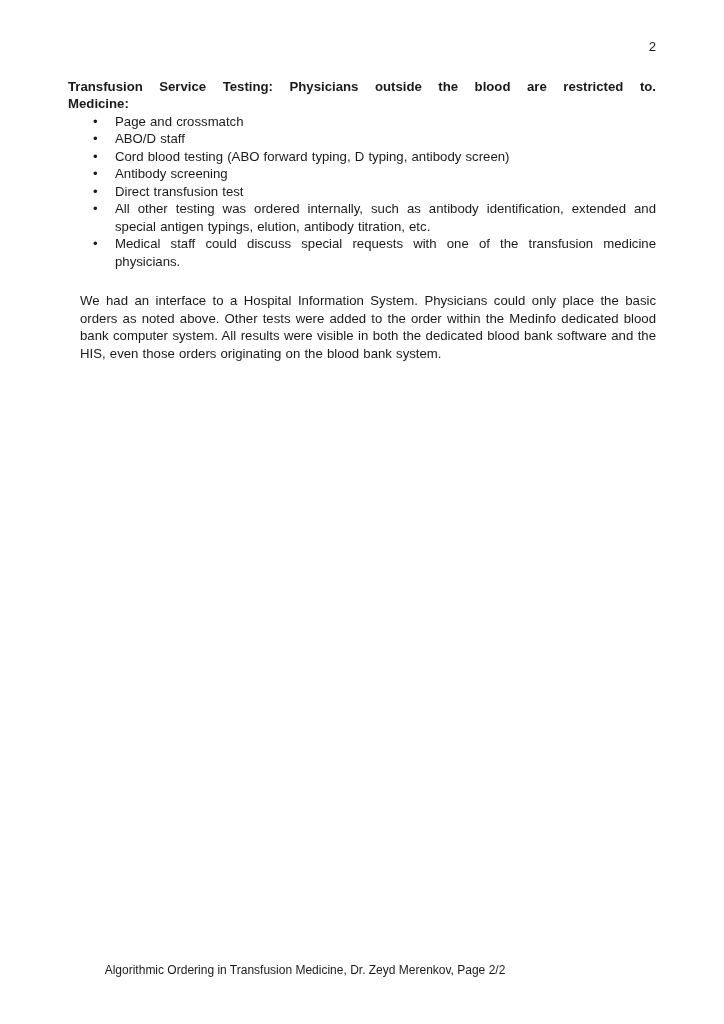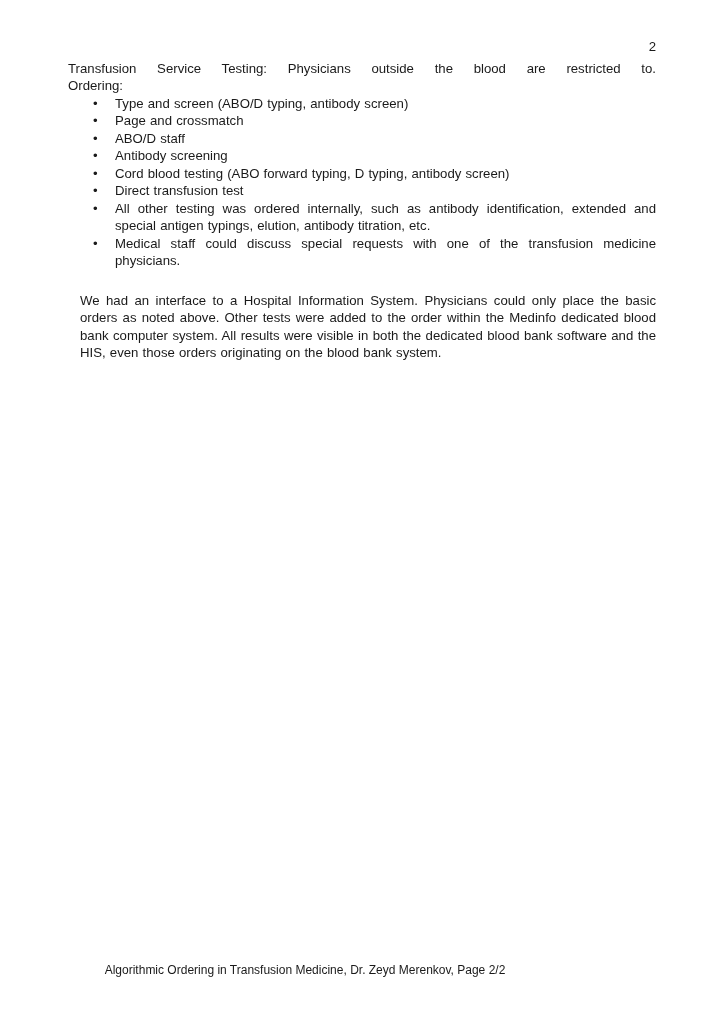--- a/index.html
+++ b/index.html
@@ -23,22 +23,22 @@
     width: 588px;
     font-size: 13.2px;
     line-height: 17.5px;
     word-spacing: 0.5px;
   }
   .page-number {
     text-align: right;
     line-height: 17.5px;
   }
   .heading {
-    font-weight: normal;
-    margin-top: 4px;
+    font-weight: bold;
+    margin-top: 22px;
   }
   .heading .h-line1 {
     display: block;
     text-align: justify;
     text-align-last: justify;
   }
   .heading .h-line2 {
     display: block;
   }
   ul.bullets {
@@ -72,29 +72,28 @@
 </style>
 </head>
 <body>
 
 <div class="page">
   <div class="content">
     <div class="page-number">2</div>
 
     <div class="heading">
       <span class="h-line1">Transfusion Service Testing:  Physicians outside the blood are restricted to.</span>
-      <span class="h-line2">Ordering:</span>
+      <span class="h-line2">Medicine:</span>
     </div>
 
     <ul class="bullets">
-        <li class="bullet-item">Type and screen (ABO/D typing, antibody screen)</li>
         <li class="bullet-item">Page and crossmatch</li>
         <li class="bullet-item">ABO/D staff</li>
+        <li class="bullet-item">Cord blood testing (ABO forward typing, D typing, antibody screen)</li>
         <li class="bullet-item">Antibody screening</li>
-        <li class="bullet-item">Cord blood testing (ABO forward typing, D typing, antibody screen)</li>
         <li class="bullet-item">Direct transfusion test</li>
         <li class="bullet-item">All other testing was ordered internally, such as antibody identification, extended and special antigen typings, elution, antibody titration, etc.</li>
         <li class="bullet-item">Medical staff could discuss special requests with one of the transfusion medicine physicians.</li>
       </ul>
 
     <p class="body-para">We had an interface to a Hospital Information System.  Physicians could only place the basic orders as noted above.  Other tests were added to the order within the Medinfo dedicated blood bank computer system.  All results were visible in both the dedicated blood bank software and the HIS, even those orders originating on the blood bank system.</p>
   </div>
 
   <div class="footer">Algorithmic Ordering in Transfusion Medicine, Dr. Zeyd Merenkov, Page 2/2</div>
 </div>

